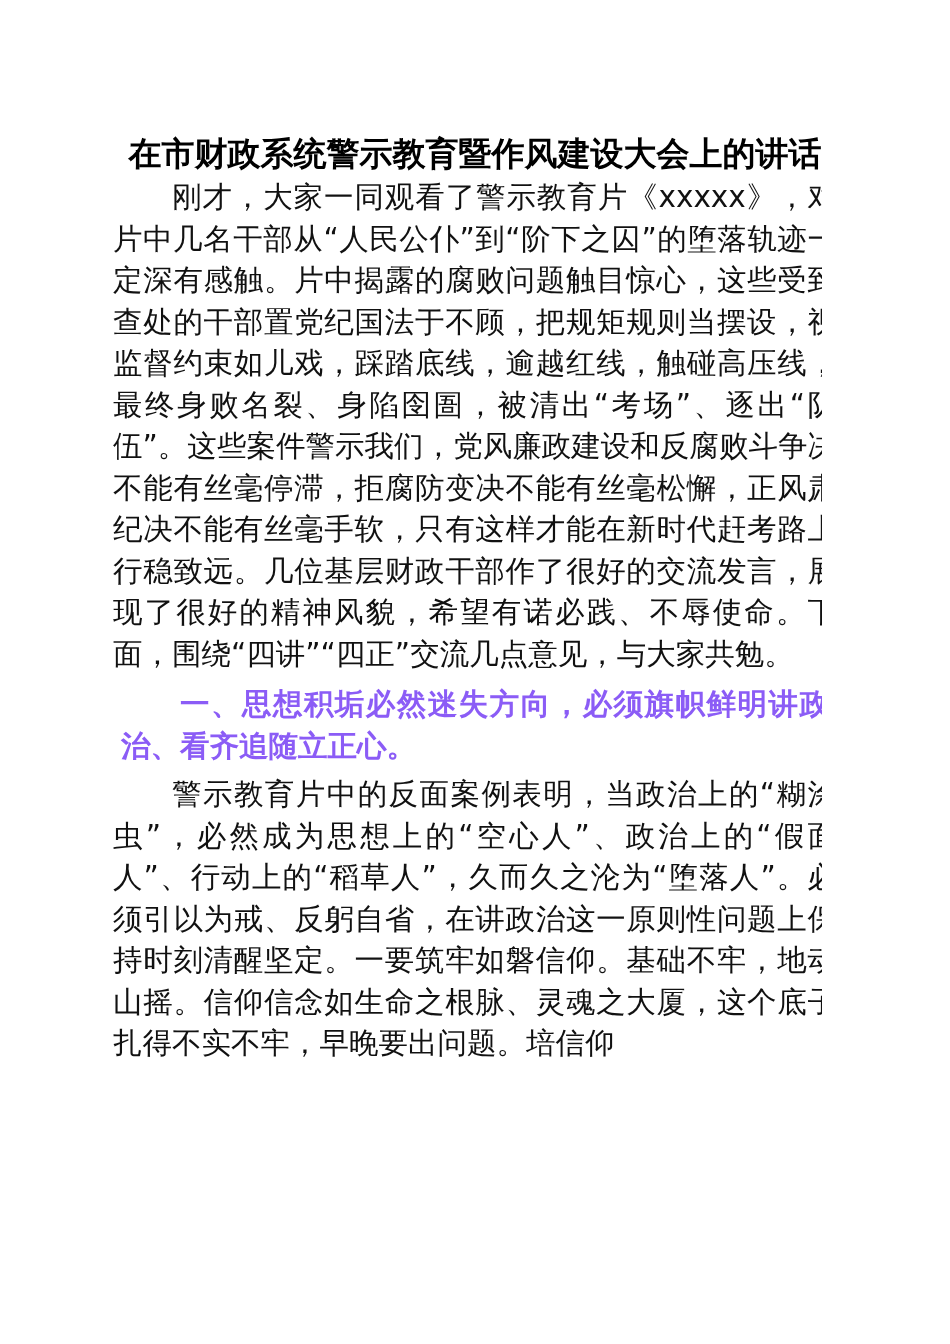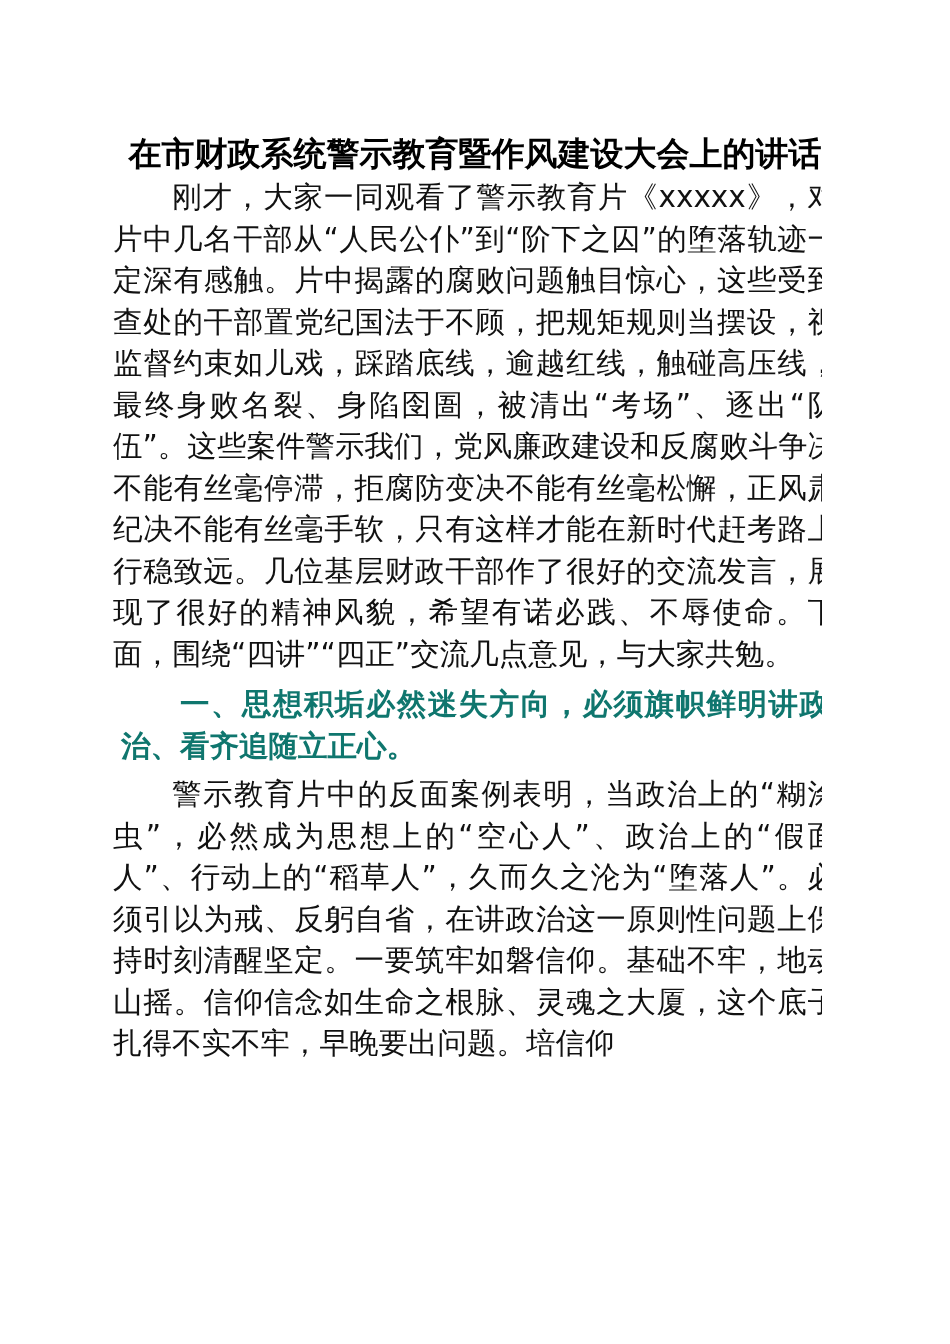--- a/index.html
+++ b/index.html
@@ -57,21 +57,21 @@
   }
   .section-heading {
     font-family: "Liberation Sans", "DejaVu Sans", sans-serif;
     font-weight: bold;
     font-size: 29.5px;
     line-height: 41.5px;
     margin: 8px;
     text-indent: 59px;
     text-align: justify;
     text-align-last: left;
-    color: #0f766e;
+    color: #8b5cf6;
     word-break: break-all;
   }
 </style>
 </head>
 <body>
 
 <div class="page">
   <div class="content">
 
     <h1 class="doc-title">在市财政系统警示教育暨作风建设大会上的讲话</h1>

